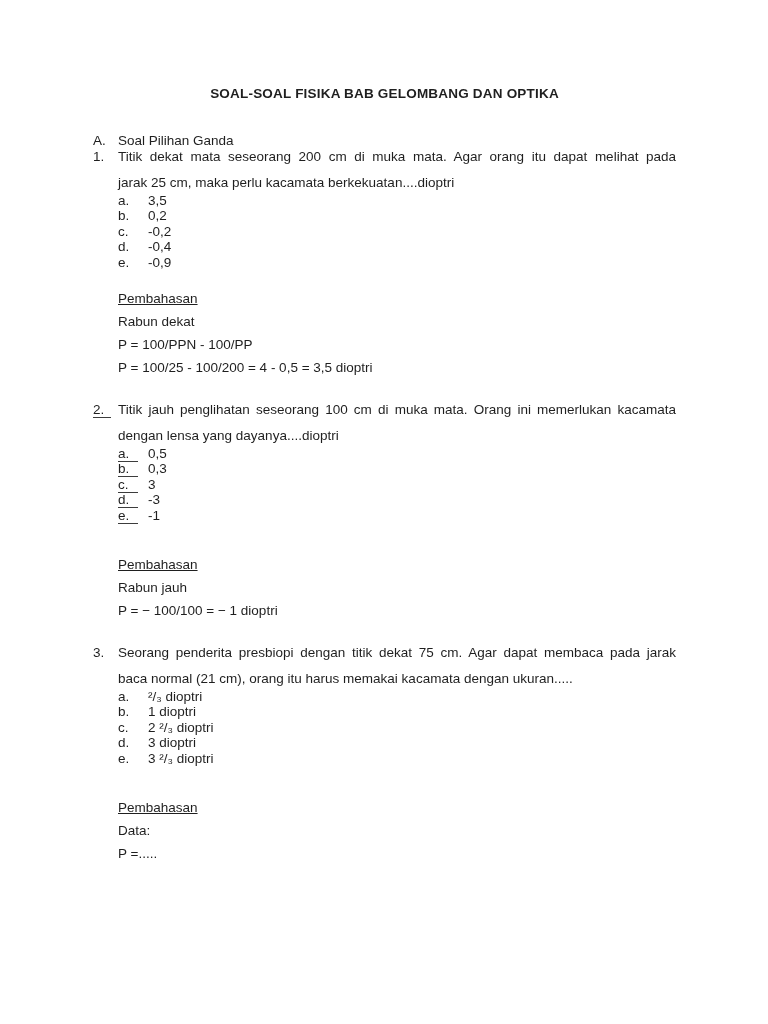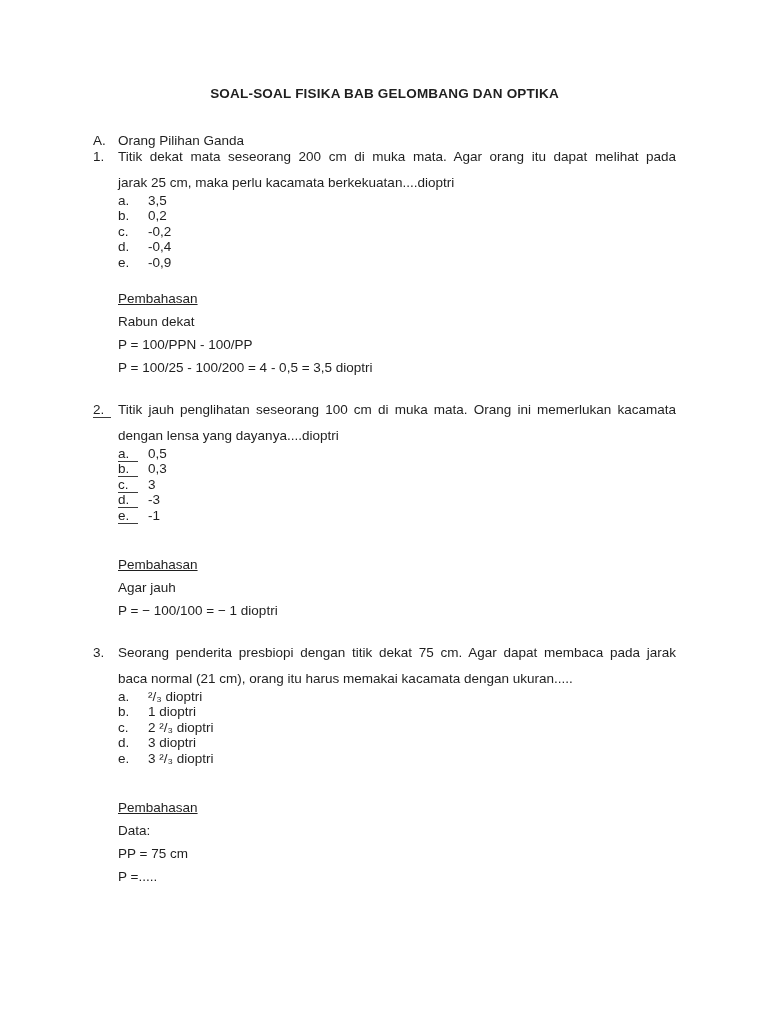--- a/index.html
+++ b/index.html
@@ -56,21 +56,21 @@
 </style>
 </head>
 <body>
 
 <div class="page">
 
   <h1 class="doc-title">SOAL-SOAL FISIKA BAB GELOMBANG DAN OPTIKA</h1>
 
   <div class="row section-row">
     <span class="num-cell">A.</span>
-    <span class="flex1">Orang Pilihan Ganda</span>
+    <span class="flex1">Soal Pilihan Ganda</span>
   </div>
 
   <div class="row question q1">
     <span class="num-cell">1.</span>
     <div class="flex1">
       <div class="q-line q-line1">Titik dekat mata seseorang 200 cm di muka mata. Agar orang itu dapat melihat pada</div>
       <div class="q-line q-line2">jarak 25 cm, maka perlu kacamata berkekuatan....dioptri</div>
       <div class="options">
         <div class="option">
           <span class="opt-cell">a.</span>
@@ -124,21 +124,21 @@
           <span class="opt-cell"><span class="ul">d.</span></span>
           <span>-3</span>
         </div>
         <div class="option">
           <span class="opt-cell"><span class="ul">e.</span></span>
           <span>-1</span>
         </div>
       </div>
       <div class="pembahasan pemb-gap-lg">
         <div class="pemb-line"><span class="pemb-heading">Pembahasan</span></div>
-        <div class="pemb-line">Agar jauh</div>
+        <div class="pemb-line">Rabun jauh</div>
         <div class="pemb-line">P = − 100/100 = − 1 dioptri</div>
       </div>
     </div>
   </div>
 
   <div class="row question q3">
     <span class="num-cell">3.</span>
     <div class="flex1">
       <div class="q-line q-line1">Seorang penderita presbiopi dengan titik dekat 75 cm. Agar dapat membaca pada jarak</div>
       <div class="q-line q-line2">baca normal (21 cm), orang itu harus memakai kacamata dengan ukuran.....</div>
@@ -160,19 +160,18 @@
           <span>3 dioptri</span>
         </div>
         <div class="option">
           <span class="opt-cell">e.</span>
           <span>3 ²/₃ dioptri</span>
         </div>
       </div>
       <div class="pembahasan pemb-gap-lg">
         <div class="pemb-line"><span class="pemb-heading">Pembahasan</span></div>
         <div class="pemb-line">Data:</div>
-        <div class="pemb-line">PP = 75 cm</div>
         <div class="pemb-line">P =.....</div>
       </div>
     </div>
   </div>
 
 </div>
 
 </body></html>

